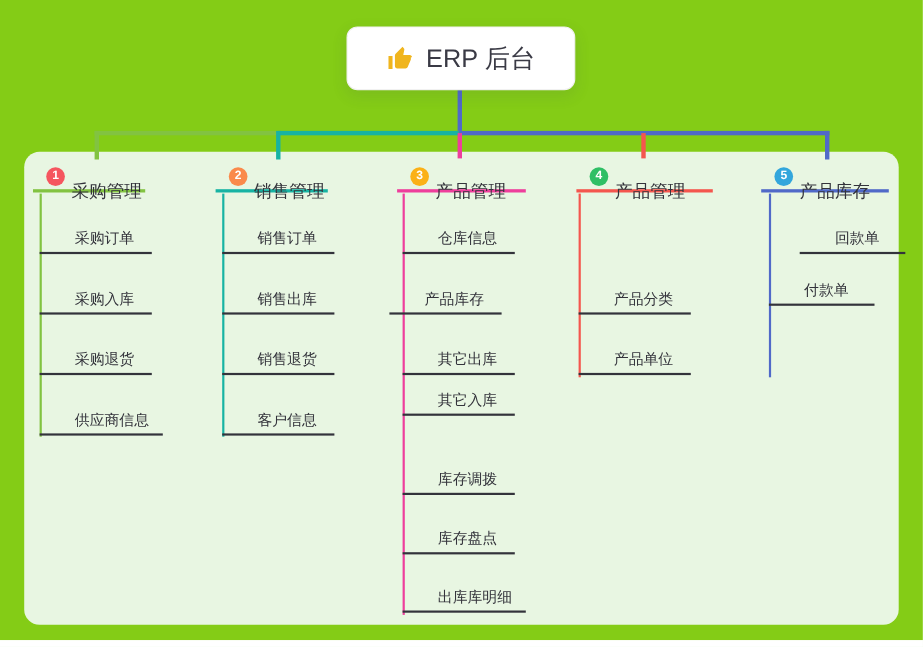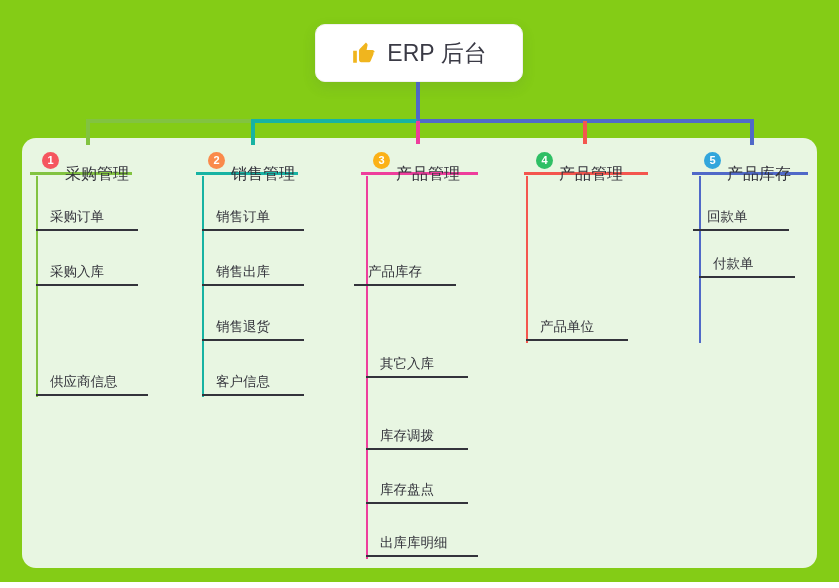--- a/index.html
+++ b/index.html
@@ -48,21 +48,21 @@
          gap:6px; padding-left:12px; border-bottom:3px solid; z-index:2; cursor:default; }
   .bc-g { border-color:#82c341; } .bc-t { border-color:#17b3a3; }
   .bc-m { border-color:#ee3e9c; } .bc-r { border-color:#f4564e; }
   .bc-b { border-color:#5069c8; }
   .badge { width:17px; height:17px; border-radius:50%; color:#fff; font-size:11px;
            font-weight:700; display:inline-flex; align-items:center; justify-content:center;
            flex:0 0 17px; }
   .hlabel { font-size:16px; color:#33333b; font-weight:500; white-space:nowrap;margin-top:28px; }
 
   
-  .child { position:absolute; height:26px; padding-left:14px; border-bottom:2px solid;
+  .child { position:absolute; height:26px; padding-left:32px; border-bottom:2px solid;
            font-size:13.5px; color:#33333b; line-height:24px; white-space:nowrap; z-index:2; }
 </style>
 </head>
 <body>
 
 <div class="stage">
 
   <div class="panel"></div>
 
   <div class="line bg-b root-drop"></div>
@@ -88,47 +88,51 @@
     </span>
     <span>ERP 后台</span>
   </div>
 
   <div class="hdr bc-g" style="left:30px;width:102px">
     <span class="badge" style="background:#f5565f">1</span>
     <span class="hlabel">采购管理</span>
   </div>
   <div class="child bc-g" style="left:36px;top:205px;width:102px"><span>采购订单</span></div>
   <div class="child bc-g" style="left:36px;top:260px;width:102px"><span>采购入库</span></div>
+  <div class="child bc-g" style="left:36px;top:315px;width:102px"><span>采购退货</span></div>
   <div class="child bc-g" style="left:36px;top:370px;width:112px"><span>供应商信息</span></div>
 
   <div class="hdr bc-t" style="left:196px;width:102px">
     <span class="badge" style="background:#fa8a4b">2</span>
     <span class="hlabel">销售管理</span>
   </div>
   <div class="child bc-t" style="left:202px;top:205px;width:102px"><span>销售订单</span></div>
   <div class="child bc-t" style="left:202px;top:260px;width:102px"><span>销售出库</span></div>
   <div class="child bc-t" style="left:202px;top:315px;width:102px"><span>销售退货</span></div>
   <div class="child bc-t" style="left:202px;top:370px;width:102px"><span>客户信息</span></div>
 
   <div class="hdr bc-m" style="left:361px;width:117px">
     <span class="badge" style="background:#fbb117">3</span>
     <span class="hlabel">产品管理</span>
   </div>
+  <div class="child bc-m" style="left:366px;top:205px;width:102px"><span>仓库信息</span></div>
   <div class="child bc-m" style="left:354px;top:260px;width:102px"><span>产品库存</span></div>
+  <div class="child bc-m" style="left:366px;top:315px;width:102px"><span>其它出库</span></div>
   <div class="child bc-m" style="left:366px;top:352px;width:102px"><span>其它入库</span></div>
   <div class="child bc-m" style="left:366px;top:424px;width:102px"><span>库存调拨</span></div>
   <div class="child bc-m" style="left:366px;top:478px;width:102px"><span>库存盘点</span></div>
   <div class="child bc-m" style="left:366px;top:531px;width:112px"><span>出库库明细</span></div>
 
   <div class="hdr bc-r" style="left:524px;width:124px">
     <span class="badge" style="background:#2fbf65">4</span>
     <span class="hlabel">产品管理</span>
   </div>
+  <div class="child bc-r" style="left:526px;top:260px;width:102px"><span>产品分类</span></div>
   <div class="child bc-r" style="left:526px;top:315px;width:102px"><span>产品单位</span></div>
 
   <div class="hdr bc-b" style="left:692px;width:116px">
     <span class="badge" style="background:#32a6dc">5</span>
     <span class="hlabel">产品库存</span>
   </div>
-  <div class="child bc-b" style="left:693px;top:205px;width:96px"><span>回款单</span></div>
+  <div class="child bc-b" style="left:727px;top:205px;width:96px"><span>回款单</span></div>
   <div class="child bc-b" style="left:699px;top:252px;width:96px"><span>付款单</span></div>
 
 </div>
 
 </body></html>

